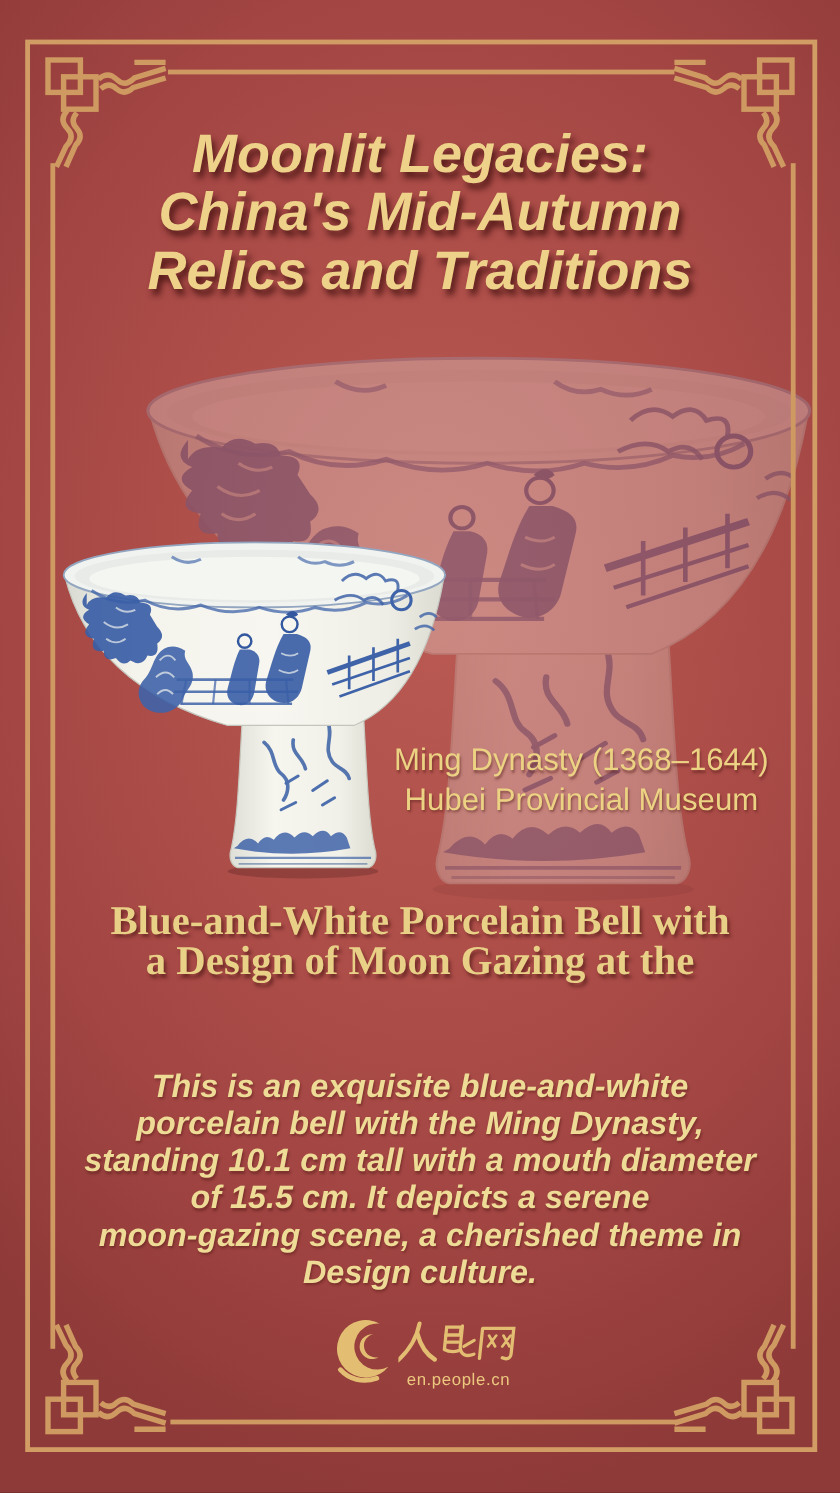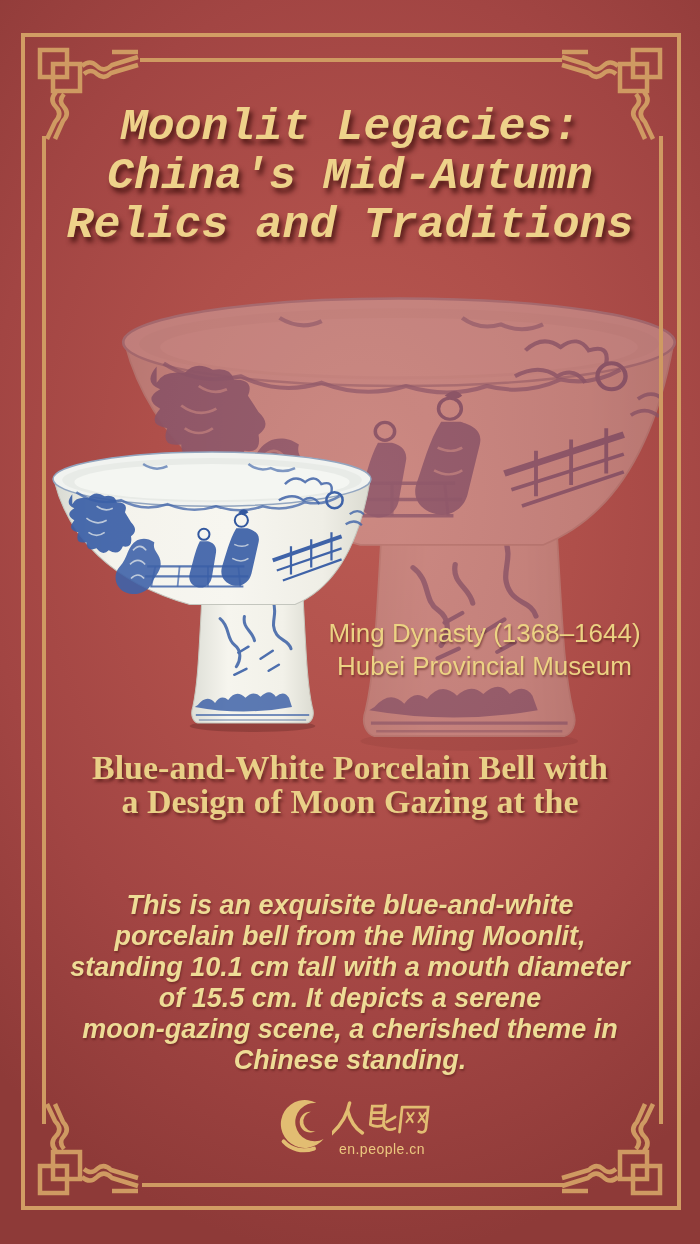--- a/index.html
+++ b/index.html
@@ -22,21 +22,21 @@
   .c-tl{left:36px;top:36px;}
   .c-tr{left:559px;top:36px;transform:scaleX(-1);}
   .c-bl{left:36px;top:1102px;transform:scaleY(-1);}
   .c-br{left:559px;top:1102px;transform:scale(-1,-1);}
   
   .ghost-bowl{position:absolute;left:118px;top:292px;width:562px;height:462px;opacity:.3;}
   .fg-bowl{position:absolute;left:50px;top:448px;width:324px;height:286px;}
   
   .title{
     position:absolute;left:0;right:0;top:103px;text-align:center;
-    font-family:Liberation Mono, monospace;
+    font-family:Liberation Sans, sans-serif;
     font-weight:700;font-style:italic;font-size:45px;line-height:49px;
     color:#eed28a;text-shadow:3px 5px 5px rgba(70,19,17,.85);
   }
   .credit{
     position:absolute;left:312px;top:617px;width:345px;text-align:center;
     font-size:26px;line-height:33px;color:#ecd383;
     text-shadow:1px 2px 2px rgba(80,25,20,.5);
   }
   .heading{
     position:absolute;left:0;right:0;top:751px;text-align:center;
@@ -181,25 +181,25 @@
     <span class="line">Hubei Provincial Museum</span>
   </div>
 
   <div class="heading">
     <span class="line">Blue-and-White Porcelain Bell with</span>
     <span class="line">a Design of Moon Gazing at the</span>
   </div>
 
   <div class="description">
     <span class="line">This is an exquisite blue-and-white</span>
-    <span class="line">porcelain bell from the Ming Moonlit,</span>
+    <span class="line">porcelain bell with the Ming Dynasty,</span>
     <span class="line">standing 10.1 cm tall with a mouth diameter</span>
     <span class="line">of 15.5 cm. It depicts a serene</span>
     <span class="line">moon-gazing scene, a cherished theme in</span>
-    <span class="line">Chinese standing.</span>
+    <span class="line">Design culture.</span>
   </div>
 
   <div class="logo-row">
     <svg width="48" height="58" viewBox="0 0 60 70">
       <path d="M48,5 A30,30 0 1 0 57,50 A24,24 0 1 1 48,5 Z" fill="#e2bd72"></path>
       <path d="M41,16 A13,13 0 1 0 47,40 A10,10 0 1 1 41,16 Z" fill="#e2bd72"></path>
       <path d="M7,53 C16,63 30,67 45,62" stroke="#e2bd72" stroke-width="5" fill="none" stroke-linecap="round"></path>
     </svg>
     <div class="logo-col">
       <span class="sr-only">人民网</span>

